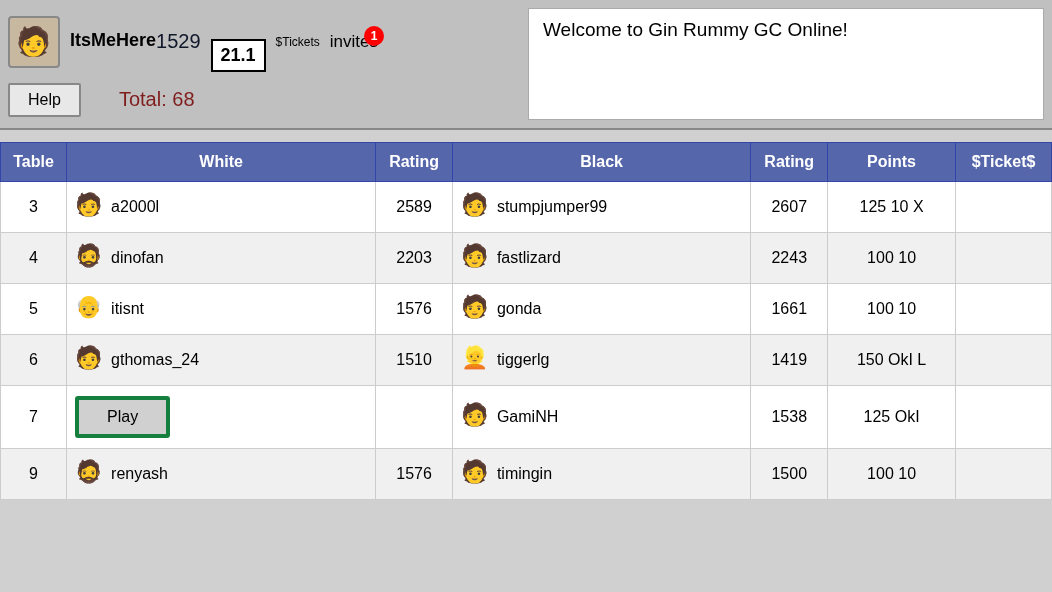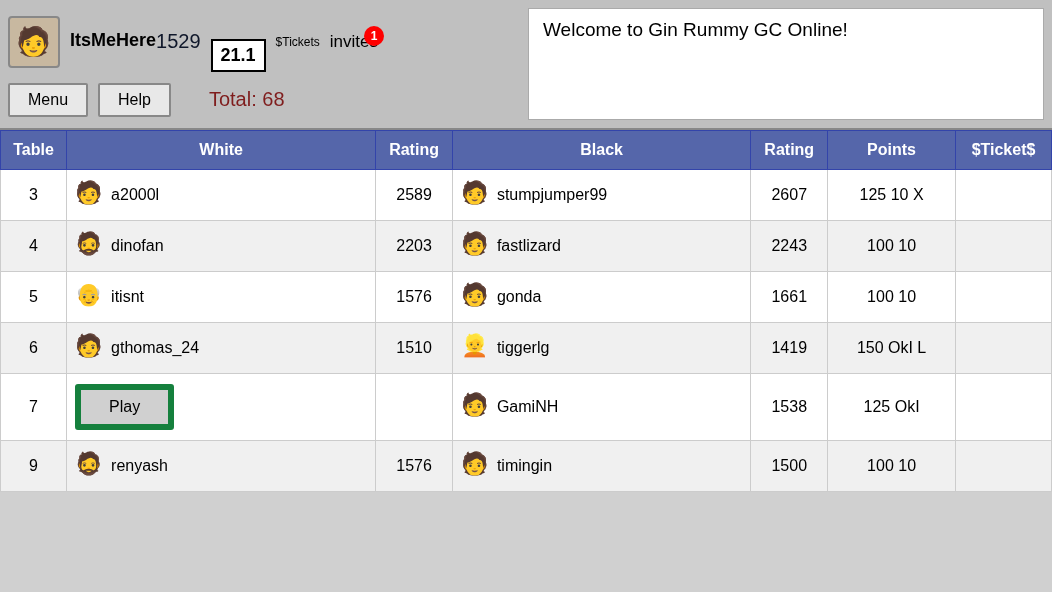--- a/index.html
+++ b/index.html
@@ -142,20 +142,21 @@
       margin: 8px;
       padding: 10px 14px;
       font-size: 19px;
       color: #000;
     }
 
     
     .game-table {
       width: 100%;
       border-collapse: collapse;
+      margin-top: 12px;
     }
 
     .game-table thead tr {
       background: #5566aa;
       color: white;
     }
 
     .game-table thead th {
       padding: 10px 6px;
       font-size: 16px;
@@ -193,21 +194,21 @@
 
     .player-avatar {
       width: 30px;
       height: 30px;
       font-size: 22px;
       display: inline-block;
     }
 
     .play-btn {
       background: #d0d0d0;
-      border: 6px solid #15803d;
+      border: 4px solid #15803d;
       padding: 8px 28px;
       font-size: 16px;
       cursor: pointer;
       border-radius: 3px;
     }
 
     .col-table { width: 62px; }
     .col-white { width: 290px; }
     .col-rating1 { width: 72px; }
     .col-black { width: 280px; }
@@ -227,21 +228,20 @@
         <span class="user-rating">1529</span>
       </div>
       <div class="tickets-box">21.1</div>
       <span class="tickets-label">$Tickets</span>
       <div class="invites-block">
         <span class="invites-label">invites</span>
         <span class="invites-badge">1</span>
       </div>
     </div>
     <div class="bottom-row">
-      <button class="btn-menu">Menu</button>
       <button class="btn-help">Help</button>
       <span class="total-label">Total: 68</span>
     </div>
   </div>
   <div class="welcome-box">Welcome to Gin Rummy GC Online!</div>
 </div>
 
 <table class="game-table">
   <thead>
     <tr>

